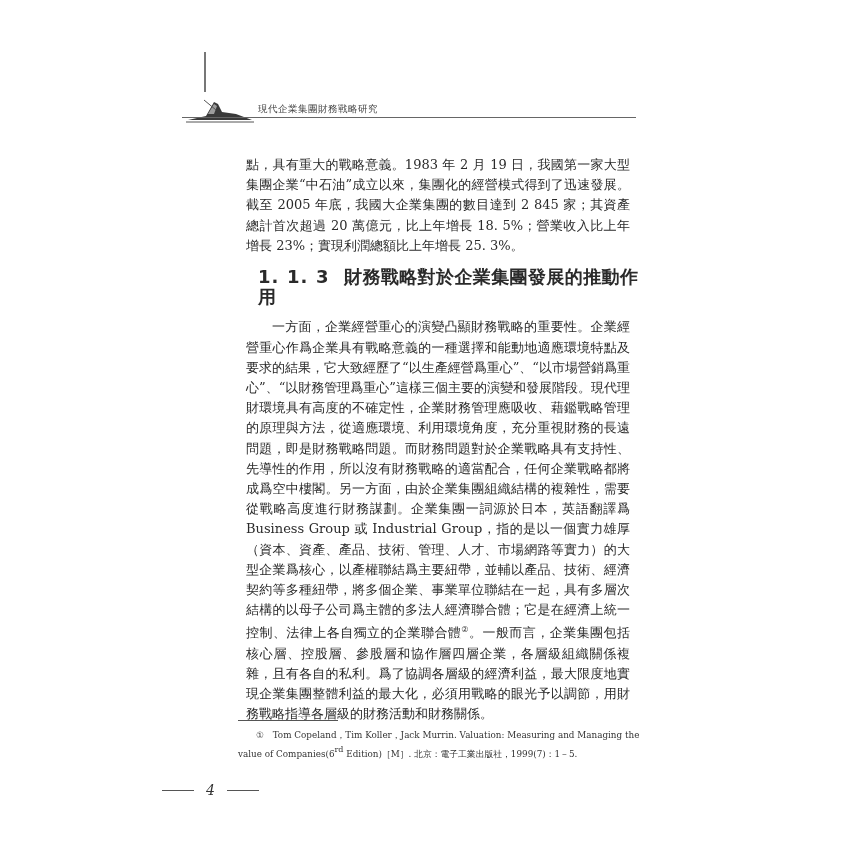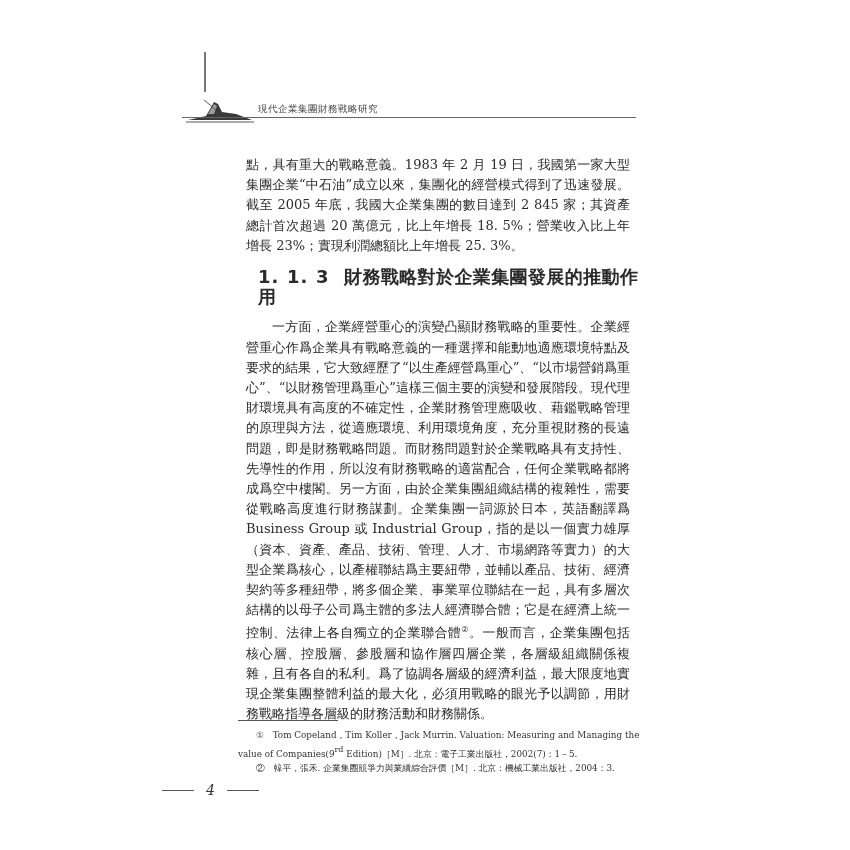--- a/index.html
+++ b/index.html
@@ -44,22 +44,21 @@
   <div class="body-text">
     <p>點，具有重大的戰略意義。1983 年 2 月 19 日，我國第一家大型集團企業“中石油”成立以來，集團化的經營模式得到了迅速發展。截至 2005 年底，我國大企業集團的數目達到 2 845 家；其資產總計首次超過 20 萬億元，比上年增長 18. 5%；營業收入比上年增長 23%；實現利潤總額比上年增長 25. 3%。</p>
     <p class="section-heading">
       <span class="num">1. 1. 3</span><span>財務戰略對於企業集團發展的推動作用</span>
     </p>
     <p class="indent"><span>一方面，企業經營重心的演變凸顯財務戰略的重要性。企業經營重心作爲企業具有戰略意義的一種選擇和能動地適應環境特點及要求的結果，它大致經歷了“以生產經營爲重心”、“以市場營銷爲重心”、“以財務管理爲重心”這樣三個主要的演變和發展階段。現代理財環境具有高度的不確定性，企業財務管理應吸收、藉鑑戰略管理的原理與方法，從適應環境、利用環境角度，充分重視財務的長遠問題，即是財務戰略問題。而財務問題對於企業戰略具有支持性、先導性的作用，所以沒有財務戰略的適當配合，任何企業戰略都將成爲空中樓閣。另一方面，由於企業集團組織結構的複雜性，需要從戰略高度進行財務謀劃。企業集團一詞源於日本，英語翻譯爲 Business Group 或 Industrial Group，指的是以一個實力雄厚（資本、資產、產品、技術、管理、人才、市場網路等實力）的大型企業爲核心，以產權聯結爲主要紐帶，並輔以產品、技術、經濟契約等多種紐帶，將多個企業、事業單位聯結在一起，具有多層次結構的以母子公司爲主體的多法人經濟聯合體；它是在經濟上統一控制、法律上各自獨立的企業聯合體</span><sup>②</sup><span>。一般而言，企業集團包括核心層、控股層、參股層和協作層四層企業，各層級組織關係複雜，且有各自的私利。爲了協調各層級的經濟利益，最大限度地實現企業集團整體利益的最大化，必須用戰略的眼光予以調節，用財務戰略指導各層級的財務活動和財務關係。</span></p>
   </div>
 
   <div class="fn-rule"></div>
   <div class="footnotes">
-    <p class="fn-indent"><span>①　Tom Copeland，Tim Koller，Jack Murrin. Valuation: Measuring and Managing the value of Companies(9</span><sup>rd</sup><span> Edition)［M］. 北京：電子工業出版社，2002(7)：1－5.</span></p>
-    <p class="fn-indent">②　韓平，張禾. 企業集團競爭力與業績綜合評價［M］. 北京：機械工業出版社，2004：3.</p>
+    <p class="fn-indent"><span>①　Tom Copeland，Tim Koller，Jack Murrin. Valuation: Measuring and Managing the value of Companies(6</span><sup>rd</sup><span> Edition)［M］. 北京：電子工業出版社，1999(7)：1－5.</span></p>
   </div>
 
   <div class="page-number-wrap">
     <div class="pn-dash"></div>
     <span class="pn">4</span>
     <div class="pn-dash"></div>
   </div>
 </div>
 
 </body></html>

